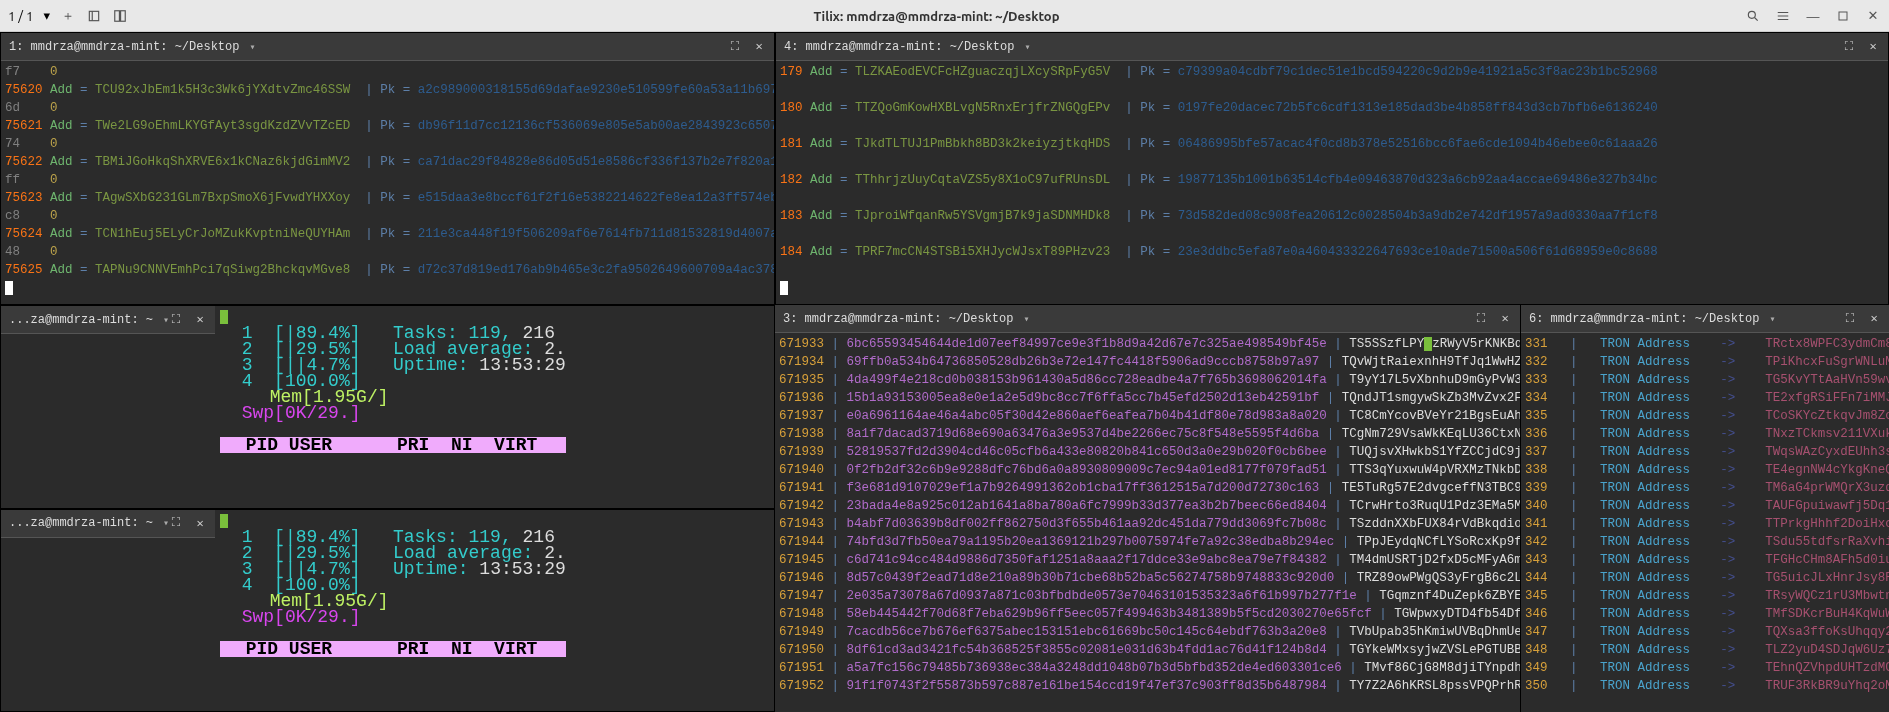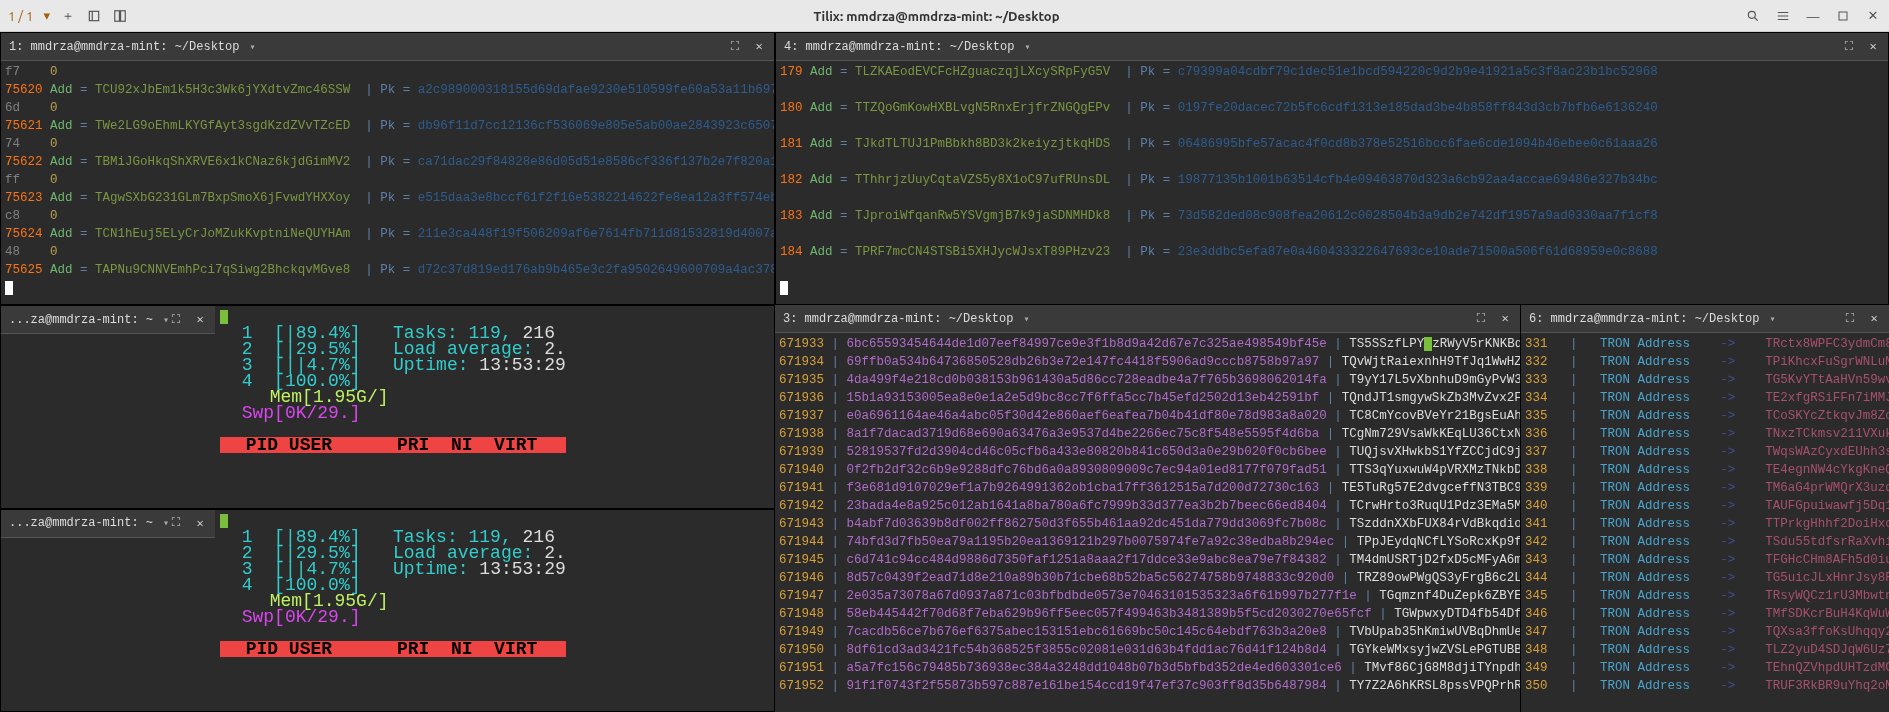--- a/index.html
+++ b/index.html
@@ -30,21 +30,21 @@
   font-weight: 600;
   color: #333;
 }
 .titlebar .right { display: flex; align-items: center; gap: 14px; }
 .tb-icon {
   width: 16px; height: 16px;
   display: inline-flex; align-items: center; justify-content: center;
   cursor: pointer;
   color: #555;
 }
-.tb-txt { cursor: pointer; color: #a16207; }
+.tb-txt { cursor: pointer; color: #000000; }
 
 .workspace {
   display: grid;
   grid-template-columns: 775px 1114px;
   grid-template-rows: 273px 1fr;
   height: calc(100% - 32px);
 }
 
 .pane {
   background: #2b2b2b;
@@ -104,21 +104,21 @@
 .c-swp  { color: #d946ef; }
 .c-white{ color: #ddd; }
 
 .bottom-left-stack {
   grid-column: 1; grid-row: 2;
   display: flex;
   flex-direction: column;
 }
 .mini-pane { flex: 1; display:flex; flex-direction: row; border:1px solid #000; background:#2b2b2b;}
 .htop-body { padding: 3px 5px; line-height: 16px; font-size: 18px; white-space: pre;}
-.htop-bar { background:#ef4444; color:#000; padding: 0 4px; font-weight:bold; }
+.htop-bar { background:#f0abfc; color:#000; padding: 0 4px; font-weight:bold; }
 
 .sub-pane { display:flex; flex-direction:column; overflow:hidden; border-left:1px solid #000;}
 .sub-pane:first-child{border-left:none;}
 
 .cursor-block {
   display:inline-block; width:8px; height:14px; background:#fff; vertical-align:middle;
 }
 .green-cursor { display:inline-block; width:8px; height:14px; background:#7abf3c; vertical-align:middle;}
 
 

